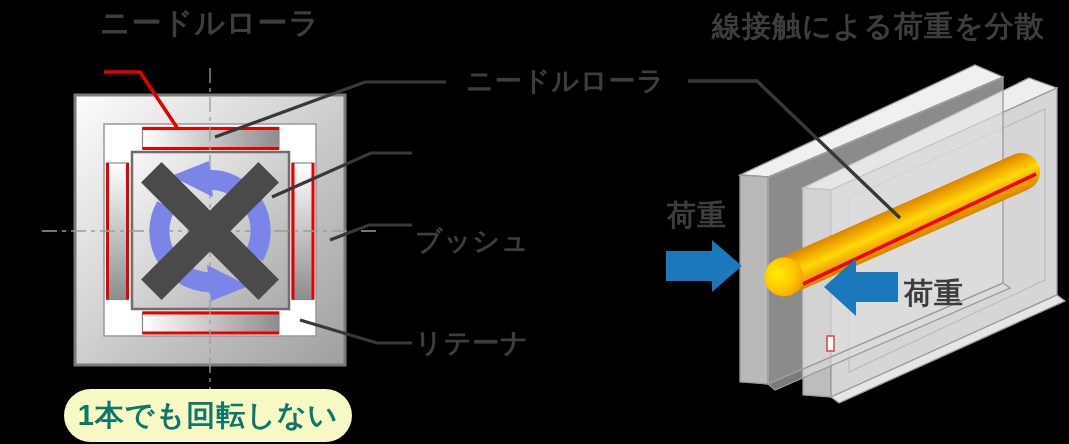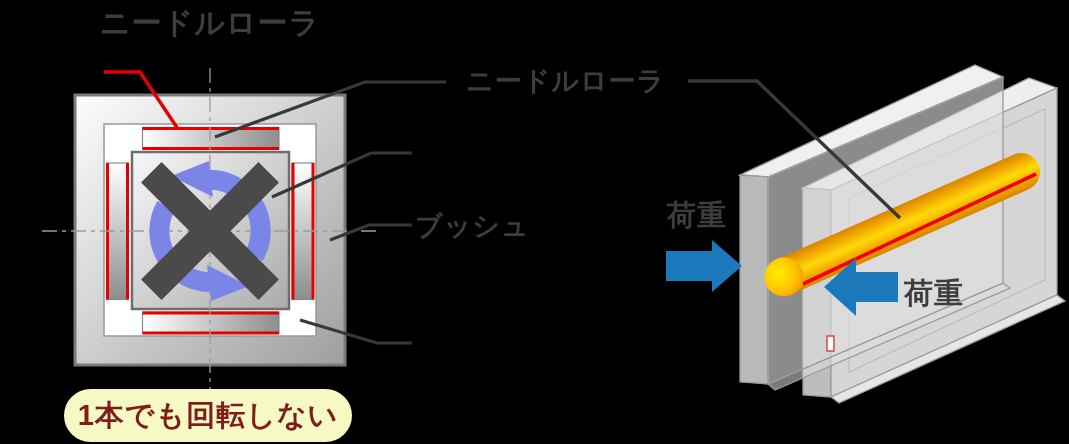--- a/index.html
+++ b/index.html
@@ -10,29 +10,29 @@
   .stage svg{position:absolute;left:0;top:0;}
   .lbl{
     position:absolute;font-weight:700;color:#3d3d3d;line-height:1.05;
     letter-spacing:1px;white-space:nowrap;
   }
   .title-left{left:75px;top:7px;width:270px;text-align:center;font-size:30px;}
   .title-right{left:712px;top:11px;font-size:29px;}
   .red-label{left:0px;top:53px;font-size:31px;color:#e60000;}
   .lbl-needle{left:466px;top:67px;font-size:27px;}
   .lbl-post{left:415px;top:139px;font-size:27px;}
-  .lbl-bush{left:415px;top:212px;font-size:27px;text-align:right;}
+  .lbl-bush{left:415px;top:227px;font-size:27px;text-align:right;}
   .lbl-retainer{left:415px;top:329px;font-size:27px;}
   .lbl-load-left{left:667px;top:200px;font-size:29px;}
   .lbl-load-right{left:904px;top:278px;font-size:29px;}
   .badge{
     position:absolute;left:64px;top:389px;width:288px;height:53px;
     background:#f6f9c4;border-radius:27px;
     display:flex;align-items:center;justify-content:center;
-    font-weight:700;font-size:29px;color:#7f1d1d;letter-spacing:1px;
+    font-weight:700;font-size:29px;color:#0f766e;letter-spacing:1px;
   }
 </style>
 </head>
 <body>
 
 <div class="stage">
 
   <svg width="1069" height="444" viewBox="0 0 1069 444">
     <defs>
       <linearGradient id="gBush" x1="0" y1="0" x2="1" y2="1">
@@ -144,17 +144,19 @@
 
       <path d="M688,81 H757 L900,218" stroke="#383838" stroke-width="3.4" fill="none"></path>
 
       <rect x="827" y="336" width="7" height="15" fill="#ffffff" stroke="#dd4444" stroke-width="1.5"></rect>
     </g>
   </svg>
 
   <div class="lbl title-left">ニードルローラ</div>
   <div class="lbl lbl-needle">ニードルローラ</div>
   <div class="lbl lbl-bush">ブッシュ</div>
+  <div class="lbl lbl-retainer">リテーナ</div>
   <div class="badge">1本でも回転しない</div>
 
+  <div class="lbl title-right">線接触による荷重を分散</div>
   <div class="lbl lbl-load-left">荷重</div>
   <div class="lbl lbl-load-right">荷重</div>
 </div>
 
 </body></html>

